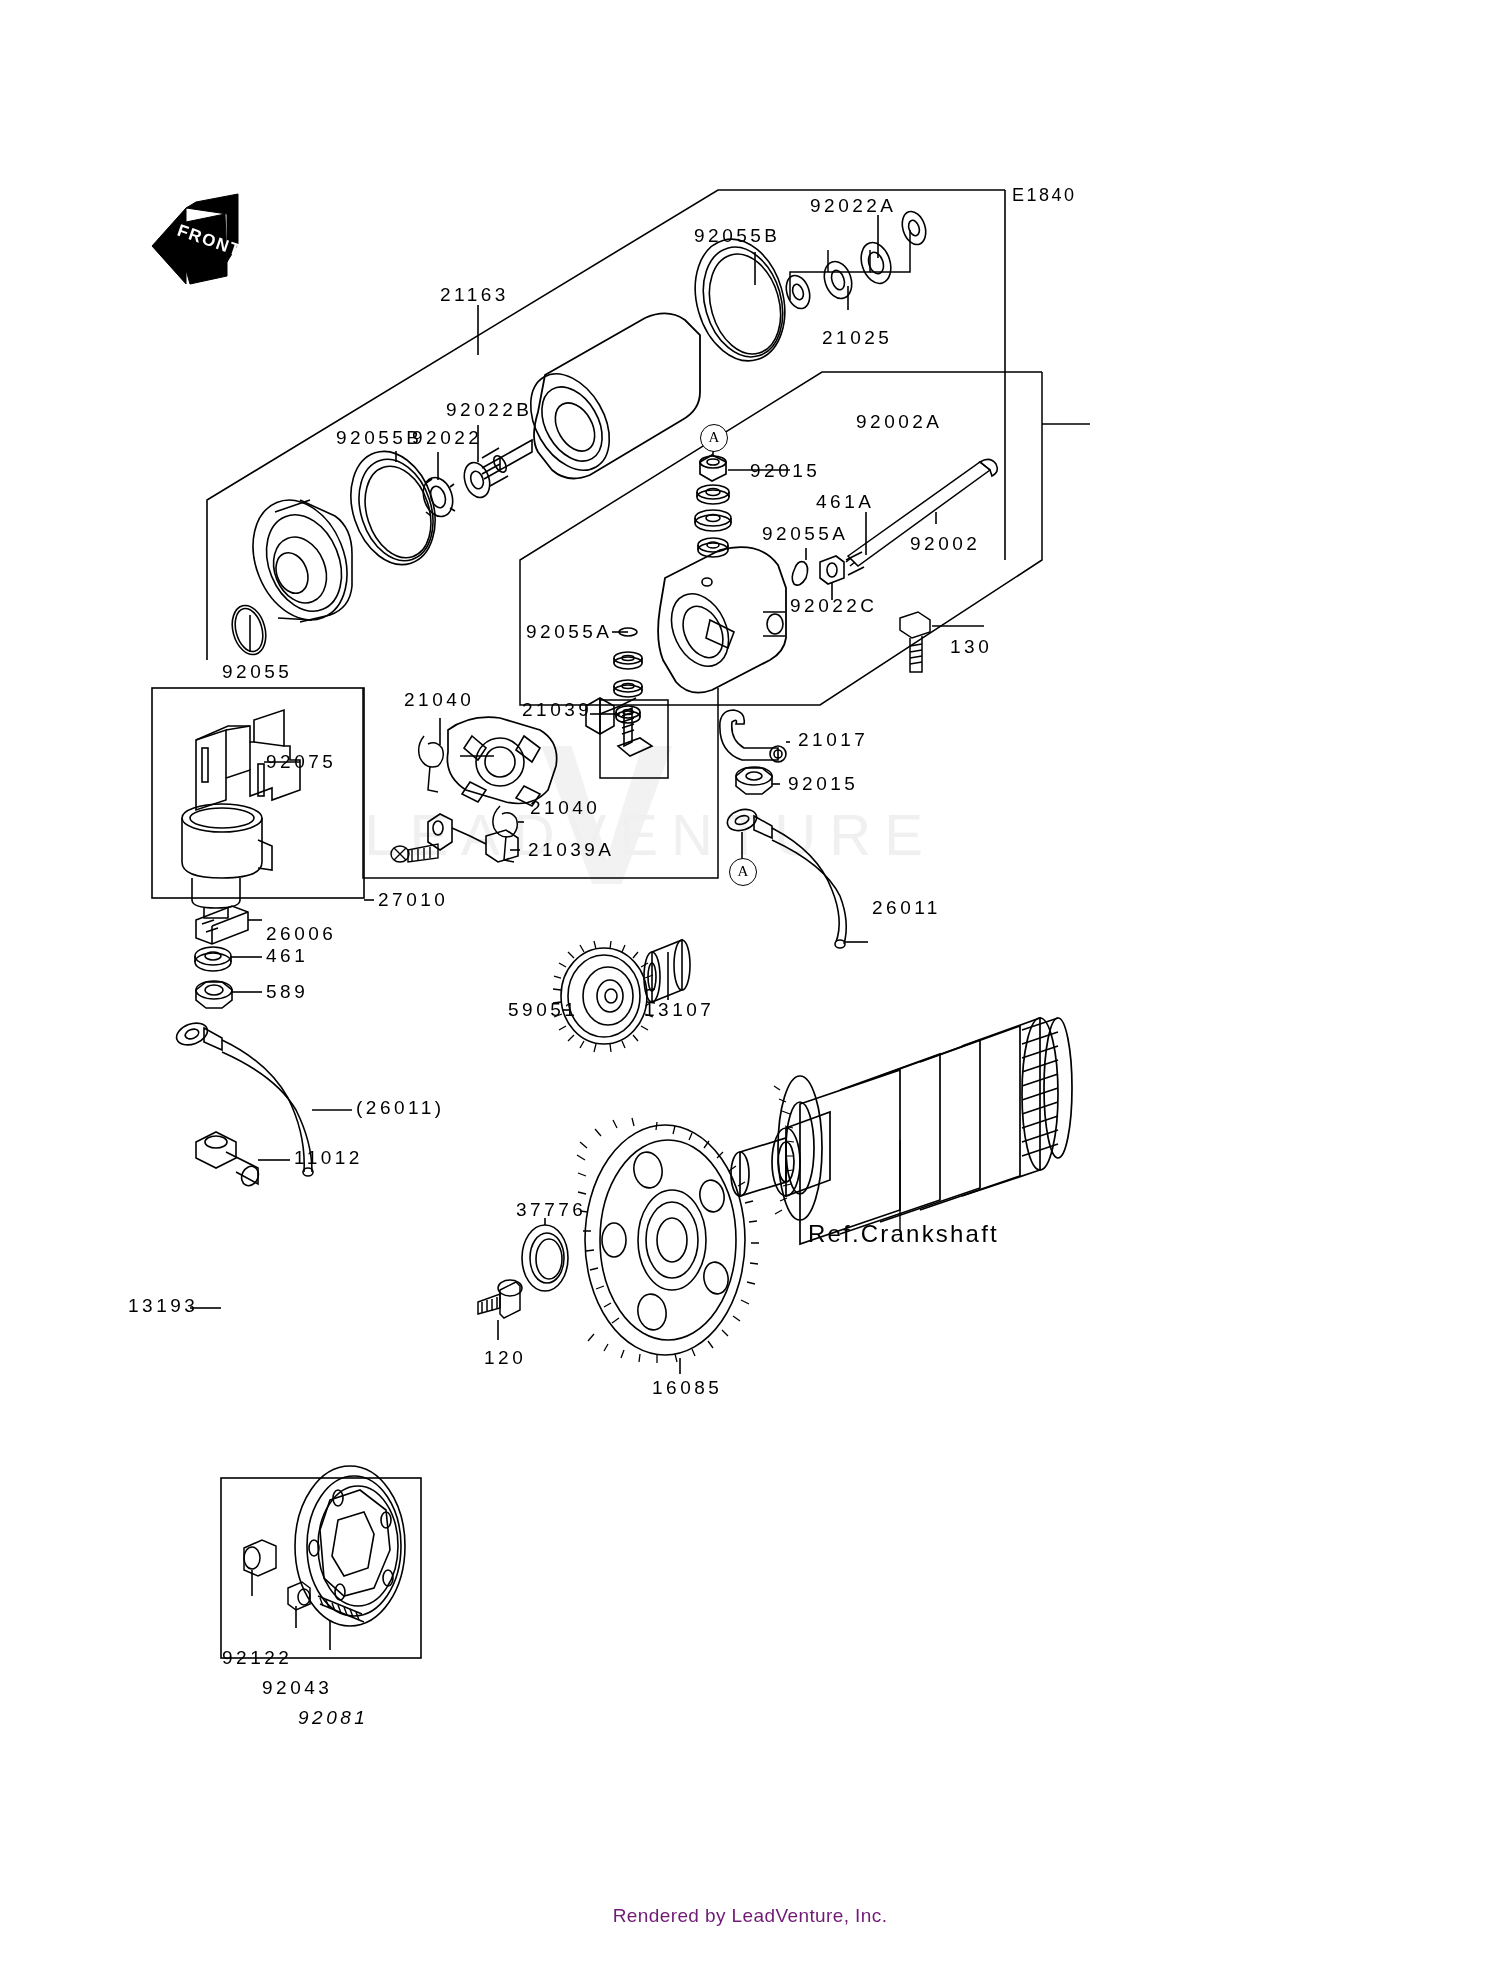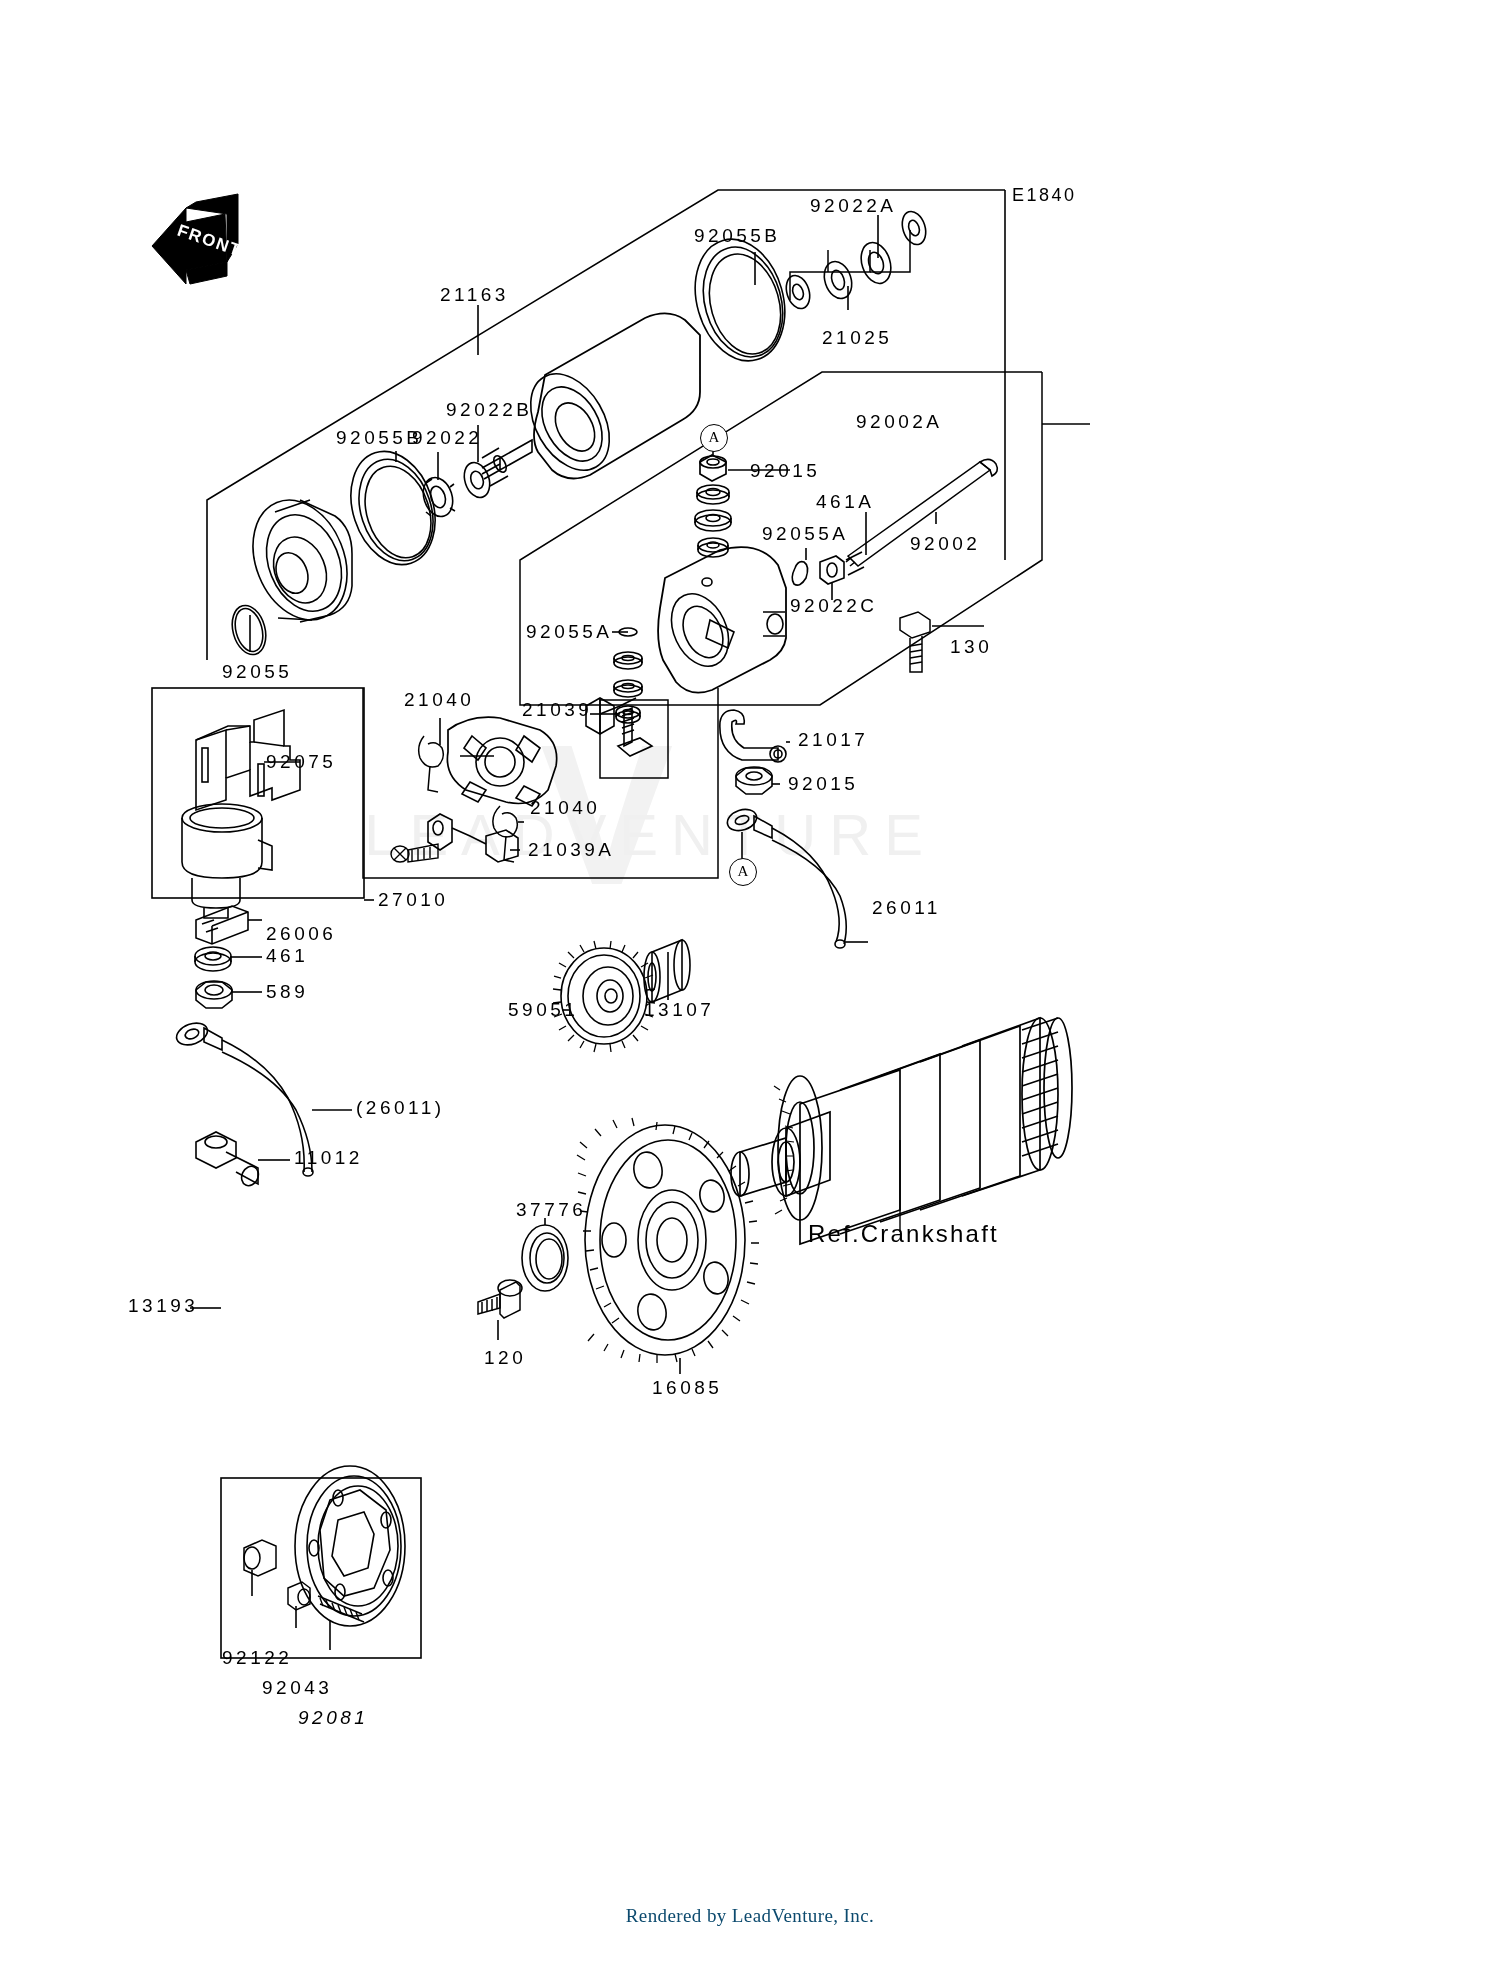--- a/index.html
+++ b/index.html
@@ -40,22 +40,22 @@
   }
   
   .footer {
     position: absolute;
     left: 0;
     top: 1905px;
     width: 1500px;
     text-align: center;
     font-size: 19px;
     letter-spacing: 0.4px;
-    color: #0c4a6e;
-    font-family: Liberation Serif, serif;
+    color: #701a75;
+    font-family: Liberation Sans, sans-serif;
   }
   
   .front-badge {
     position: absolute;
     left: 150px;
     top: 200px;
     width: 100px;
     height: 80px;
   }
   .front-badge .txt {

